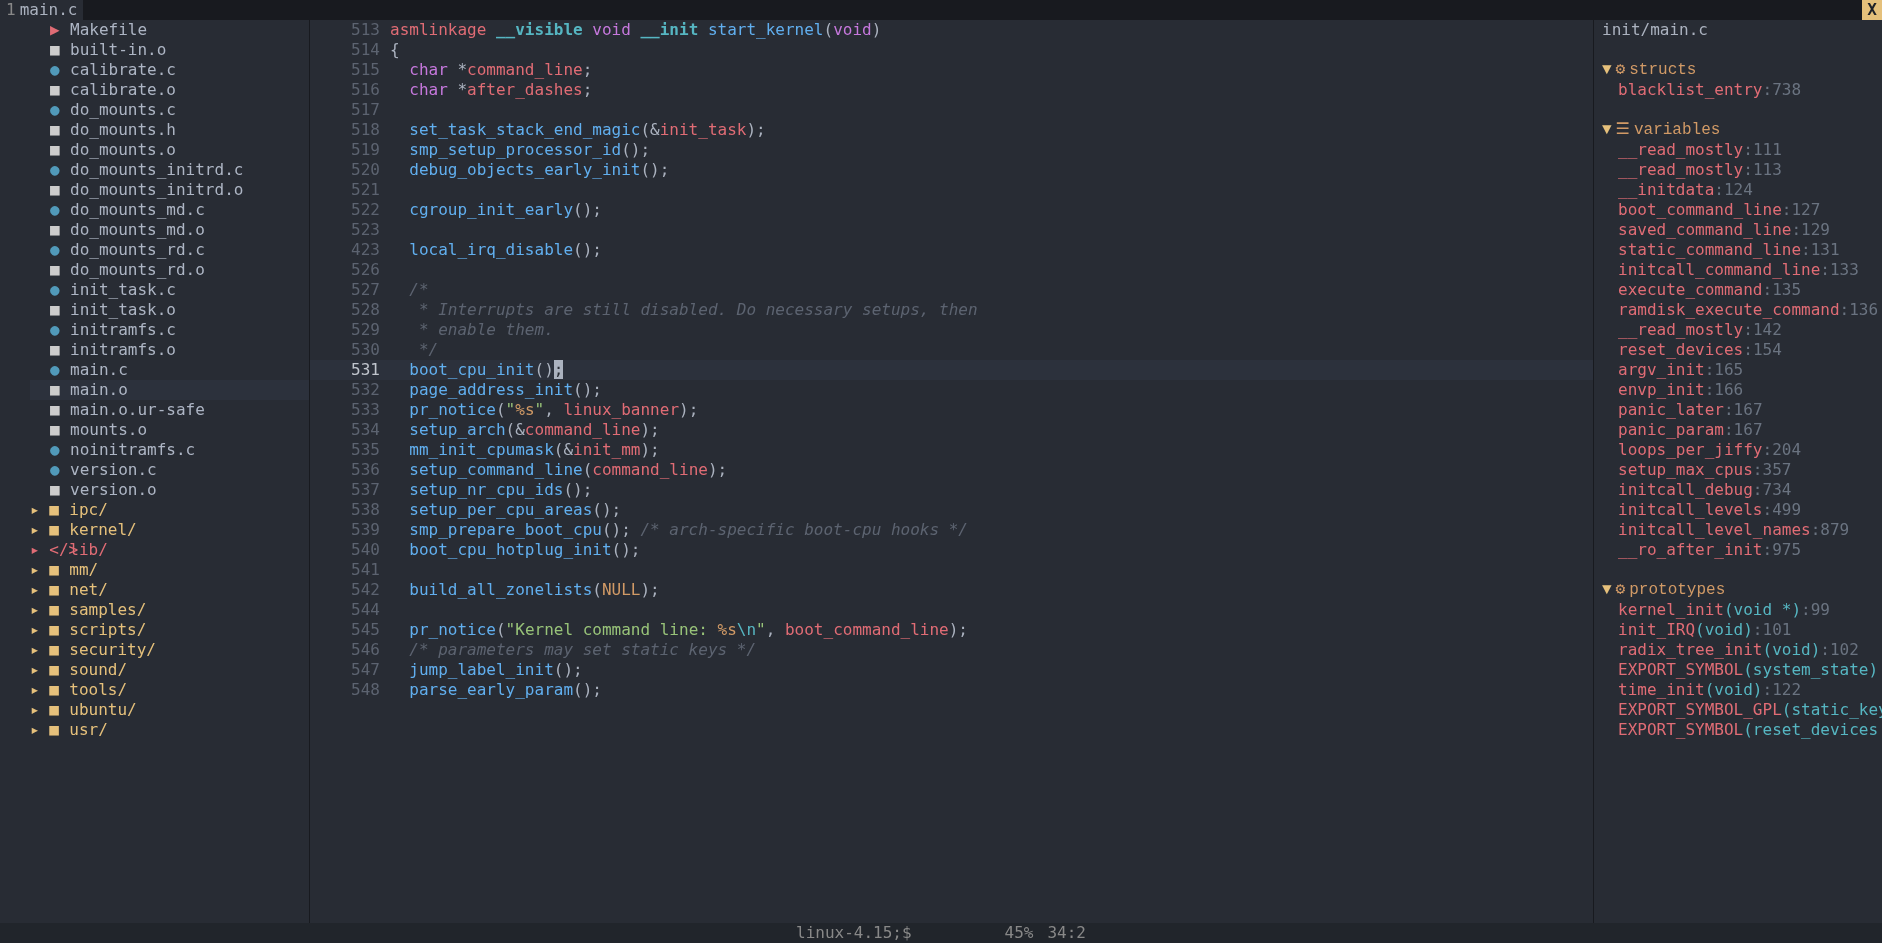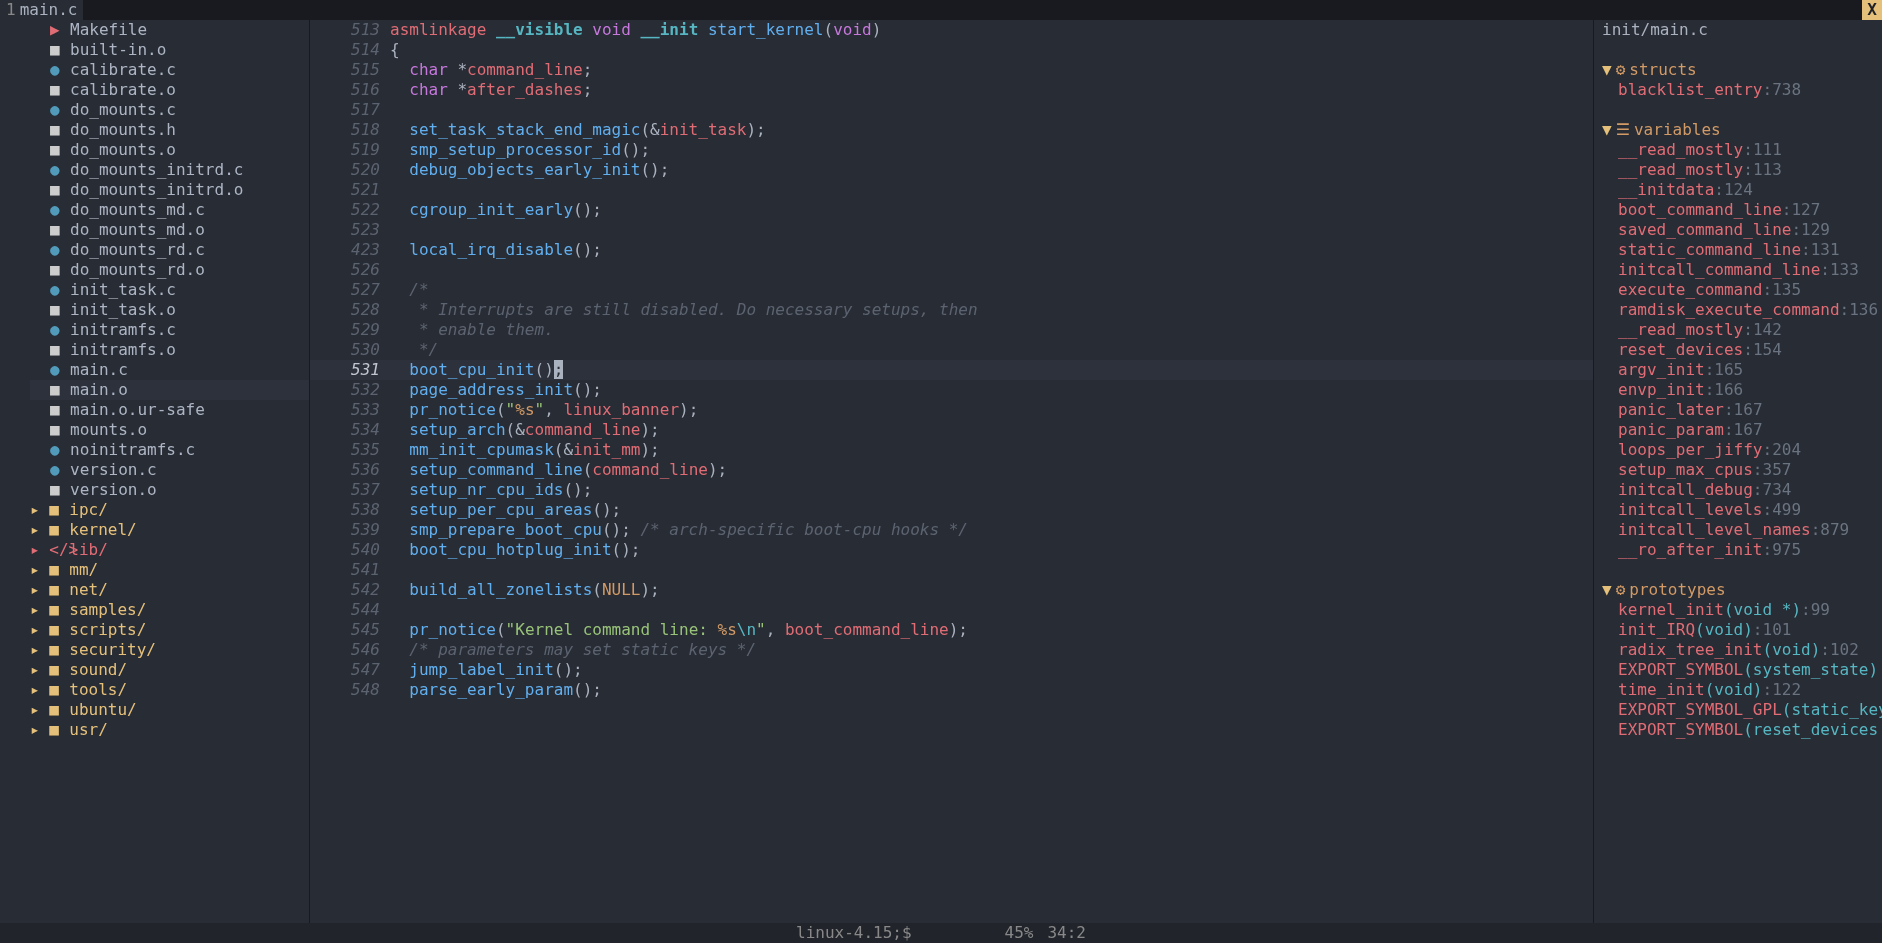--- a/index.html
+++ b/index.html
@@ -56,39 +56,39 @@
   .ico-mk{color:#e06c75;}
   .ico-dir{color:#e5c07b;}
   .ico-lib{color:#e06c75;}
   .nt-name{color:#adb5c4;}
   .nt-name.dir{color:#e5c07b;}
   .nt-name.lib{color:#e06c75;}
 
   
   .ed-line{display:flex;height:20px;}
   .ed-line.cur{background:var(--line-hl);}
-  .gutter{width:70px;text-align:right;padding-right:10px;color:var(--gutter);flex:none;user-select:none;font-style:italic;}
+  .gutter{width:70px;text-align:right;padding-right:10px;color:var(--gutter);flex:none;user-select:none;}
   .ed-line.cur .gutter{color:var(--gutter-cur);}
   .code{white-space:pre;flex:1;}
   .type{color:var(--purple);}
   .fn{color:var(--blue);}
   .op{color:var(--fg);}
   .str{color:var(--green);}
   .fmt{color:var(--orange);}
   .esc{color:var(--cyan);}
   .cmt{color:var(--gutter);font-style:italic;}
   .const{color:var(--orange);}
   .word{color:var(--red);}
   .sig{color:var(--cyan);font-weight:bold;}
   .cursor{background:#abb2bf;color:#282c34;}
 
   
   .vs-title{color:#abb2bf;height:20px;}
   .vs-blank{height:20px;}
-  .vs-sec{height:20px;color:var(--orange);}
+  .vs-sec{height:20px;color:var(--orange);font-family:Liberation Mono, monospace;}
   .vs-sec .tri{color:#e5c07b;margin-right:4px;}
   .vs-sec .sico{color:var(--orange);margin-right:4px;}
   .vs-item{height:20px;white-space:pre;padding-left:16px;}
   .vs-item .name{color:var(--red);}
   .vs-item .sep{color:#6a7380;}
   .vs-item .ln{color:#6a7380;}
   .vs-item .proto{color:var(--teal);}
 
   
   .status{display:flex;height:20px;background:var(--bg-dark);color:#888;align-items:center;flex-direction:column;}

